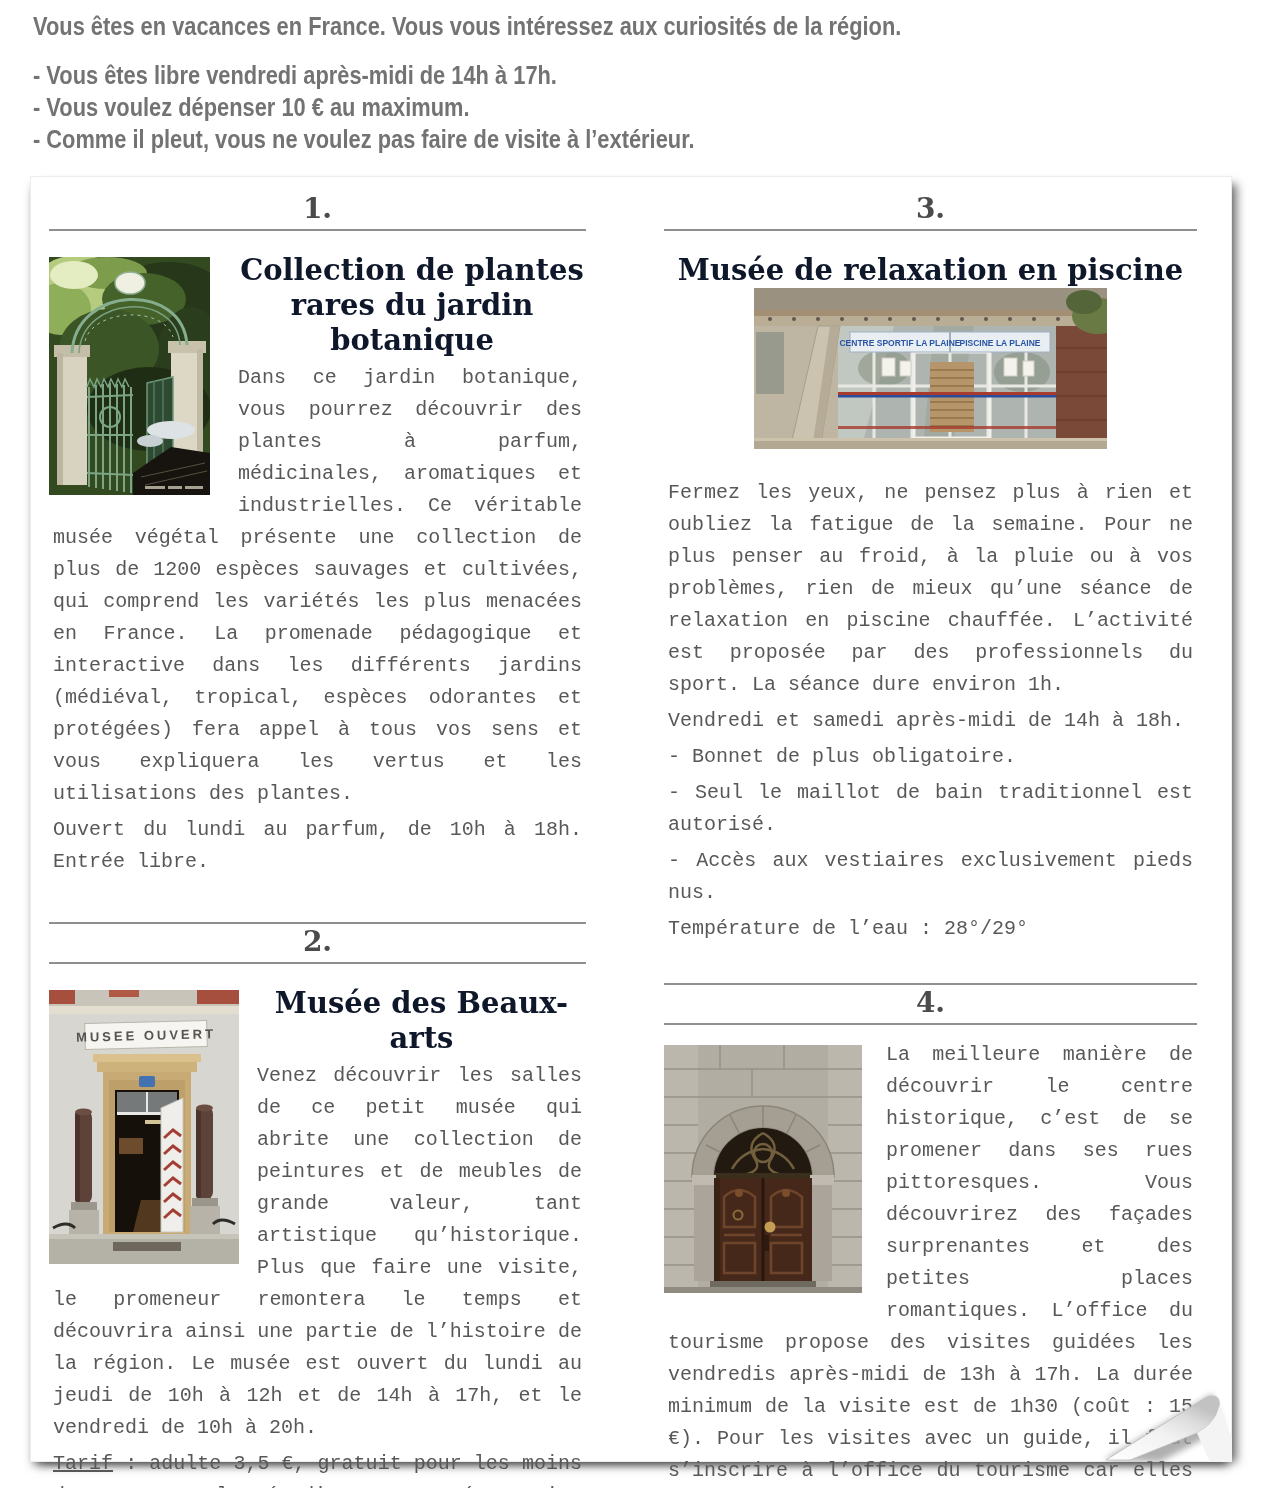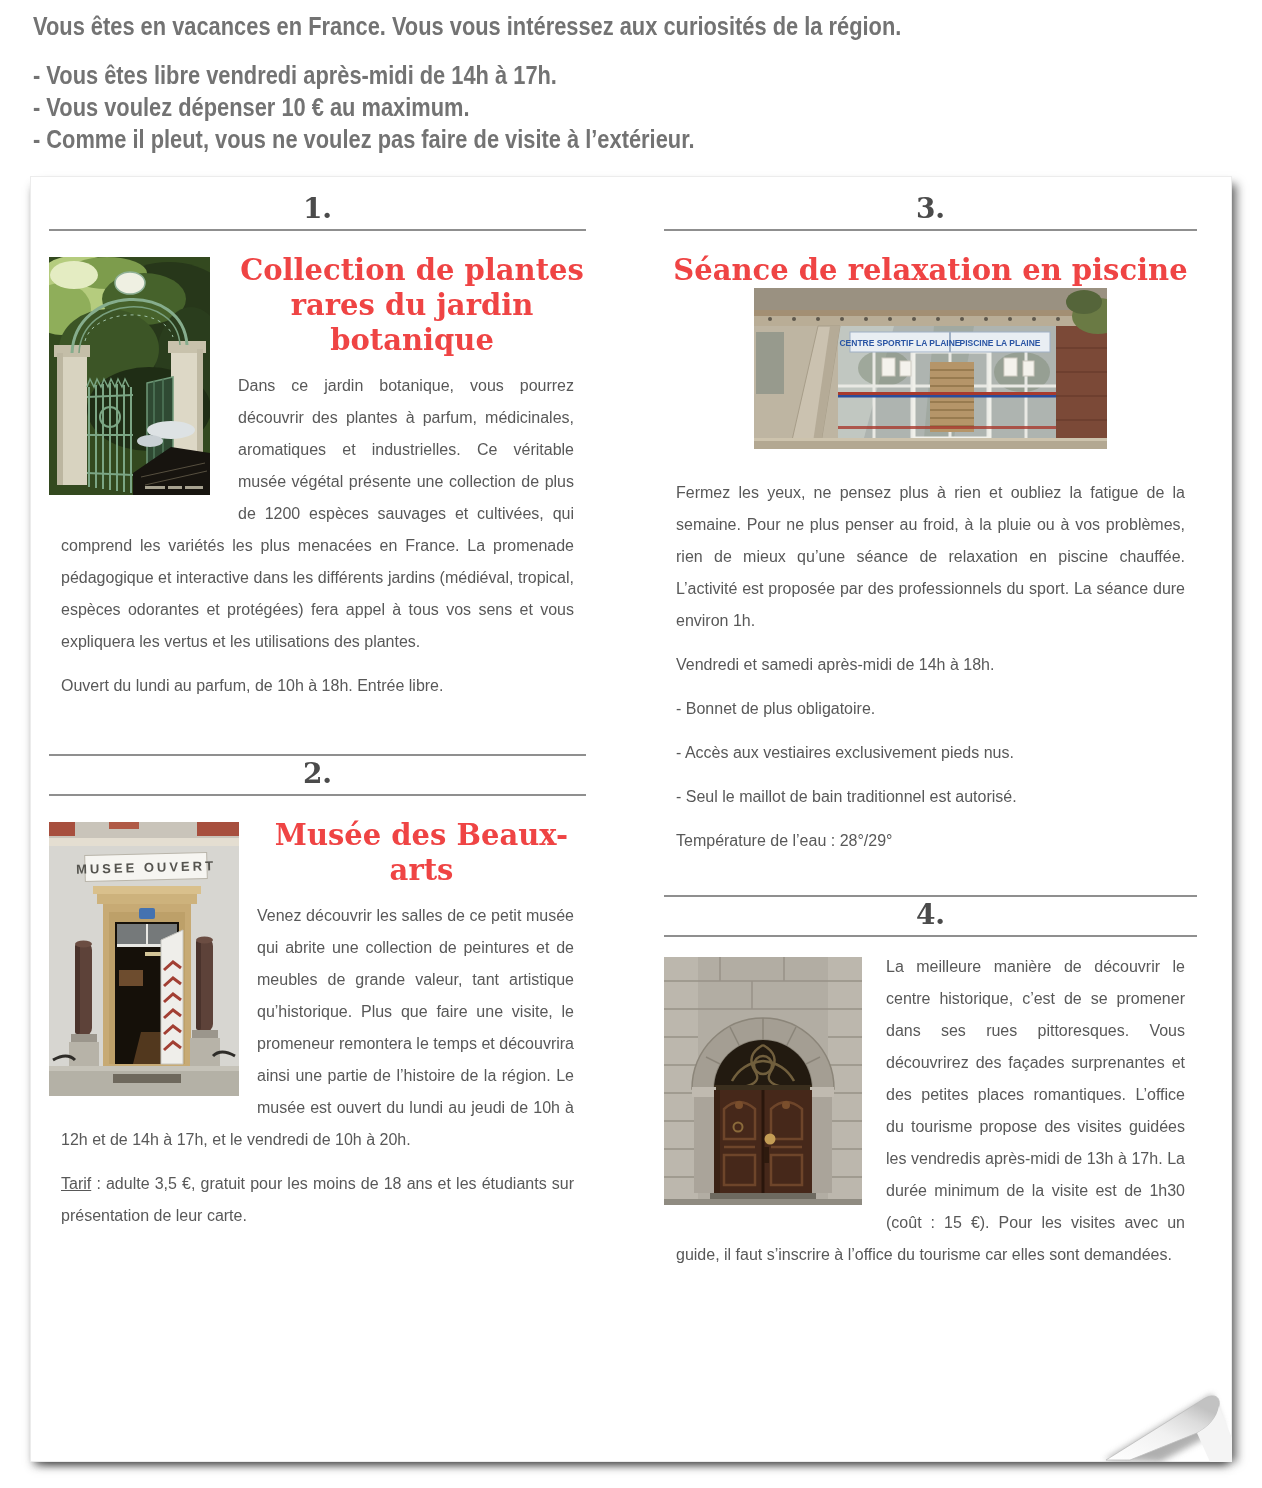--- a/index.html
+++ b/index.html
@@ -29,30 +29,30 @@
   .rule{border-top:2px solid #8f8f8f;height:0;}
   .sec-num{
     text-align:center;font-family:"DejaVu Serif","Liberation Serif",serif;
     font-weight:bold;font-size:28px;line-height:32px;color:#4b4b4b;margin:2px 0 4px;
   }
   .sec-head{margin-bottom:22px;}
   .sec-gap{margin-top:40px;}
 
   h2.title{
     font-family:"DejaVu Serif","Liberation Serif",serif;font-weight:bold;
-    font-size:29px;line-height:35px;color:#ef4444;text-align:center;margin:0;
+    font-size:29px;line-height:35px;color:#0f172a;text-align:center;margin:0;
   }
   .t1{margin:2px 0 12px;}
   .t2{margin:6px 0 10px;}
   .t3{margin:16px 0 12px;}
   .t4{margin:12px 0 16px;}
 
   p.body{
-    font-family:Liberation Sans, sans-serif;font-size:16px;line-height:32px;
-    color:#585858;text-align:justify;margin:12px;hyphens:auto;-webkit-hyphens:auto;
+    font-family:Liberation Mono, monospace;font-size:20px;line-height:32px;
+    color:#585858;text-align:justify;margin:4px;hyphens:auto;-webkit-hyphens:auto;
   }
   .u{text-decoration:underline;}
 
   
   svg.photo{display:block;}
   .photo1{float:left;width:161px;height:238px;margin:4px 28px 8px 0;}
   .photo2{float:left;width:190px;height:274px;margin:4px 18px 8px 0;}
   .photo3{margin:0 auto 28px;width:353px;height:161px;}
   .photo4{float:left;width:198px;height:248px;margin:6px 24px 8px 0;}
   .clearfix::after{content:"";display:block;clear:both;}
@@ -201,21 +201,21 @@
     </section>
   </div>
 
   <div class="col col-right">
 
     <section>
       <div class="sec-head">
         <div class="sec-num">3.</div>
         <div class="rule"></div>
       </div>
-      <h2 class="title t3">Séance de relaxation en piscine</h2>
+      <h2 class="title t3">Musée de relaxation en piscine</h2>
       <svg class="photo photo3" viewBox="0 0 353 161" aria-hidden="true">
         <rect width="353" height="161" fill="#c7bfae"></rect>
         <rect width="353" height="22" fill="#9a9181"></rect>
         <rect y="22" width="353" height="16" fill="#b9ad96"></rect>
         <rect y="22" width="353" height="6" fill="#8a6a4a" opacity="0.45"></rect>
         <g fill="#5f584c">
           <circle cx="16" cy="31" r="2"></circle>
             <circle cx="40" cy="31" r="2"></circle>
             <circle cx="64" cy="31" r="2"></circle>
           <circle cx="88" cy="31" r="2"></circle>
@@ -280,22 +280,22 @@
         <text x="146" y="58" text-anchor="middle" font-family="Liberation Sans,sans-serif" font-size="8.5" font-weight="bold" fill="#2a55a4">CENTRE SPORTIF LA PLAINE</text>
         <text x="246" y="58" text-anchor="middle" font-family="Liberation Sans,sans-serif" font-size="8.5" font-weight="bold" fill="#2a55a4">PISCINE LA PLAINE</text>
         <polygon points="36,161 64,38 86,38 66,161" fill="#cbc2b0" stroke="#a79d89" stroke-width="1"></polygon>
         <polygon points="58,161 76,38 86,38 66,161" fill="#b5ab97"></polygon>
         <rect y="150" width="353" height="11" fill="#b3a892"></rect>
         <rect y="150" width="353" height="3" fill="#cdc3ad"></rect>
       </svg>
       <p class="body">Fermez les yeux, ne pensez plus à rien et oubliez la fatigue de la semaine. Pour ne plus penser au froid, à la pluie ou à vos problèmes, rien de mieux qu’une séance de relaxation en piscine chauffée. L’activité est proposée par des professionnels du sport. La séance dure environ 1h.</p>
       <p class="body">Vendredi et samedi après-midi de 14h à 18h.</p>
       <p class="body">- Bonnet de plus obligatoire.</p>
+      <p class="body">- Seul le maillot de bain traditionnel est autorisé.</p>
       <p class="body">- Accès aux vestiaires exclusivement pieds nus.</p>
-      <p class="body">- Seul le maillot de bain traditionnel est autorisé.</p>
       <p class="body">Température de l’eau : 28°/29°</p>
     </section>
 
     <section>
       <div class="sec-head sec-gap" style="margin-top:38px;margin-bottom:14px;">
         <div class="rule"></div>
         <div class="sec-num">4.</div>
         <div class="rule"></div>
       </div>
       <div class="sec-body clearfix">

